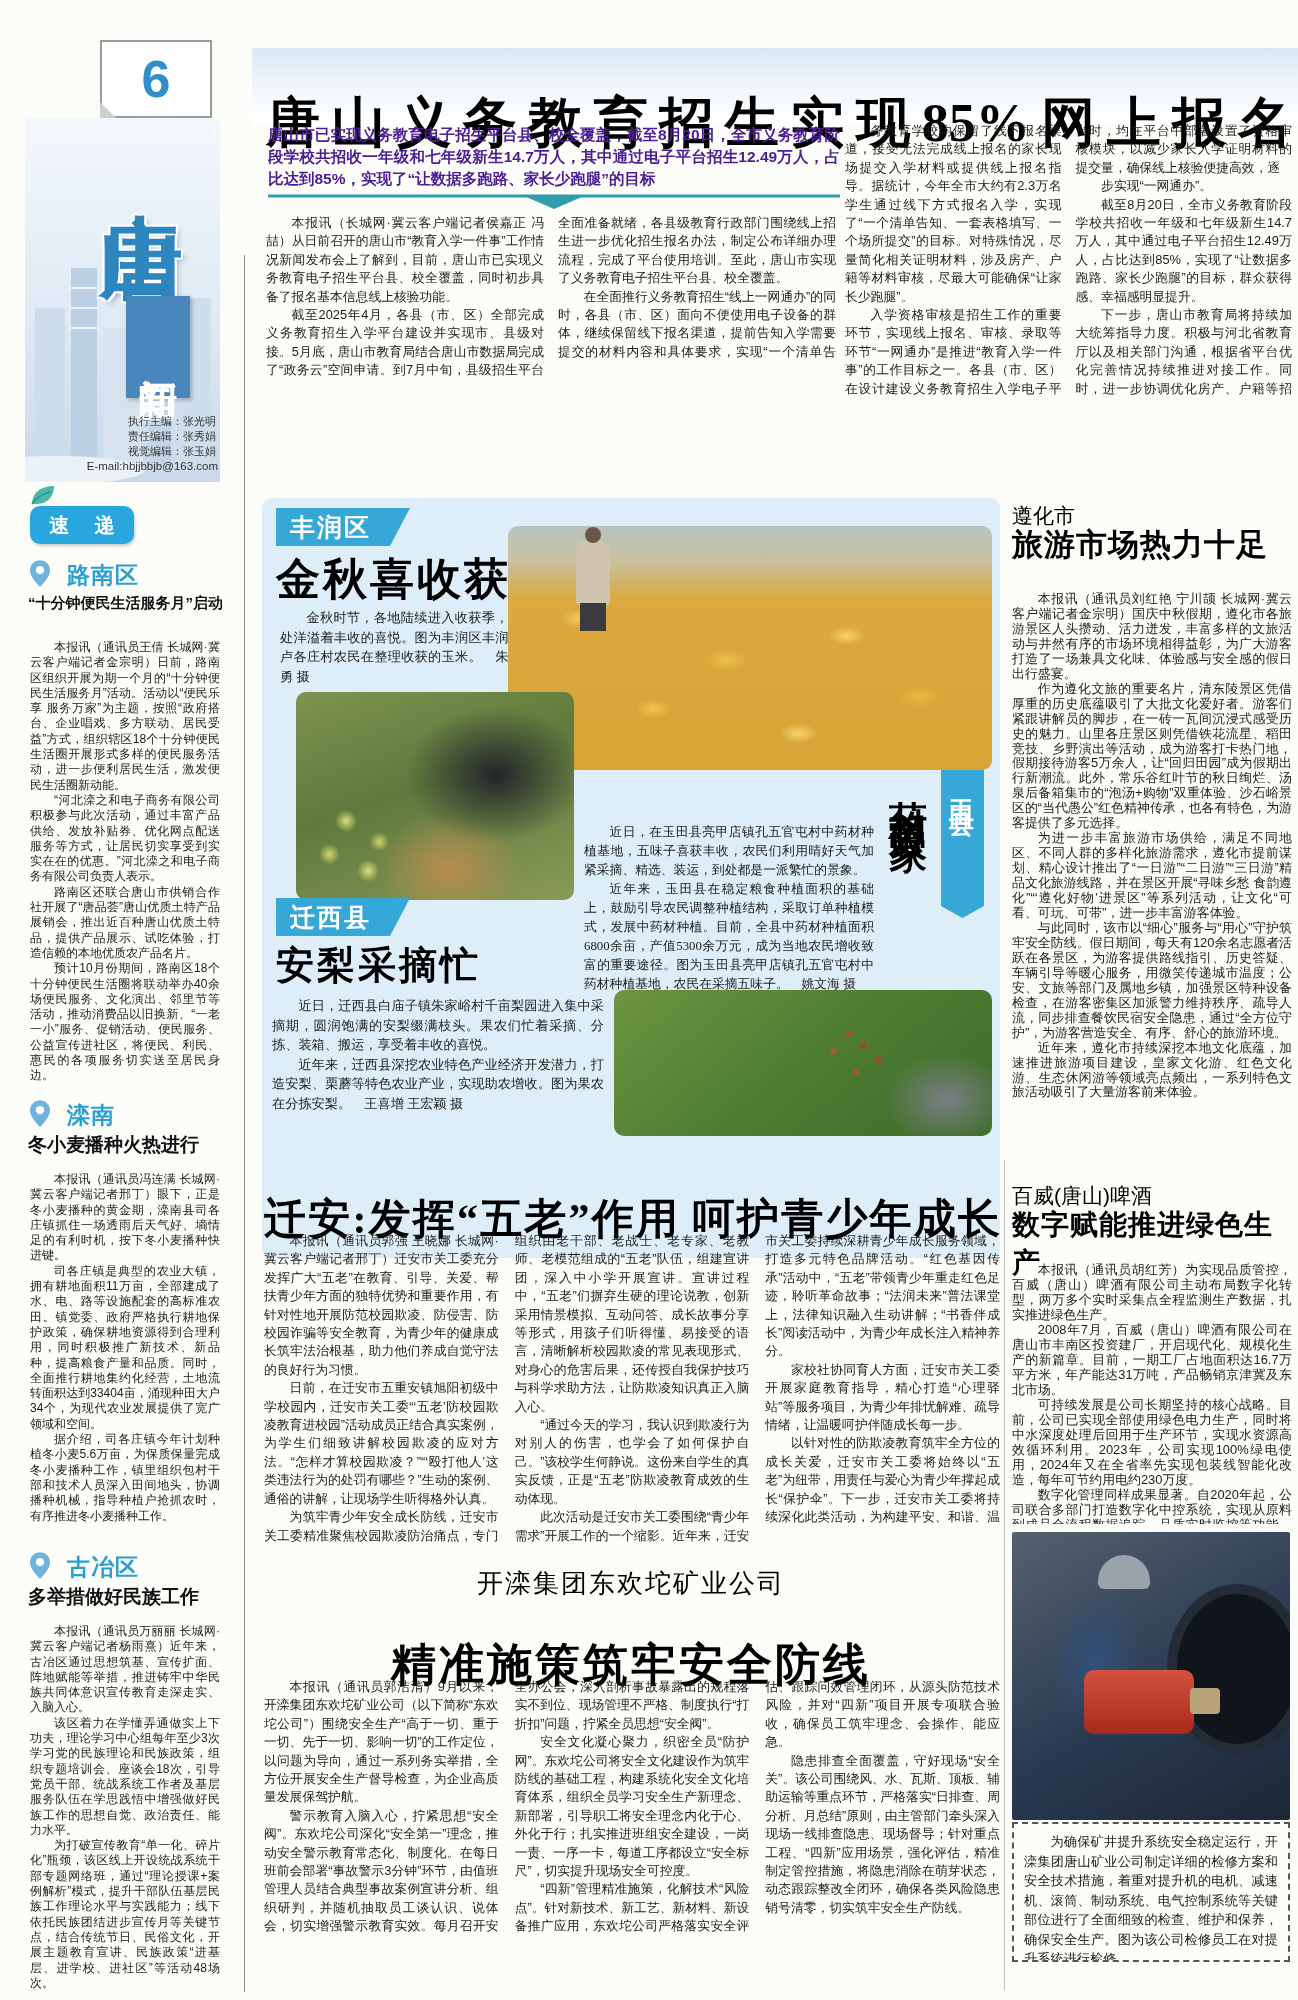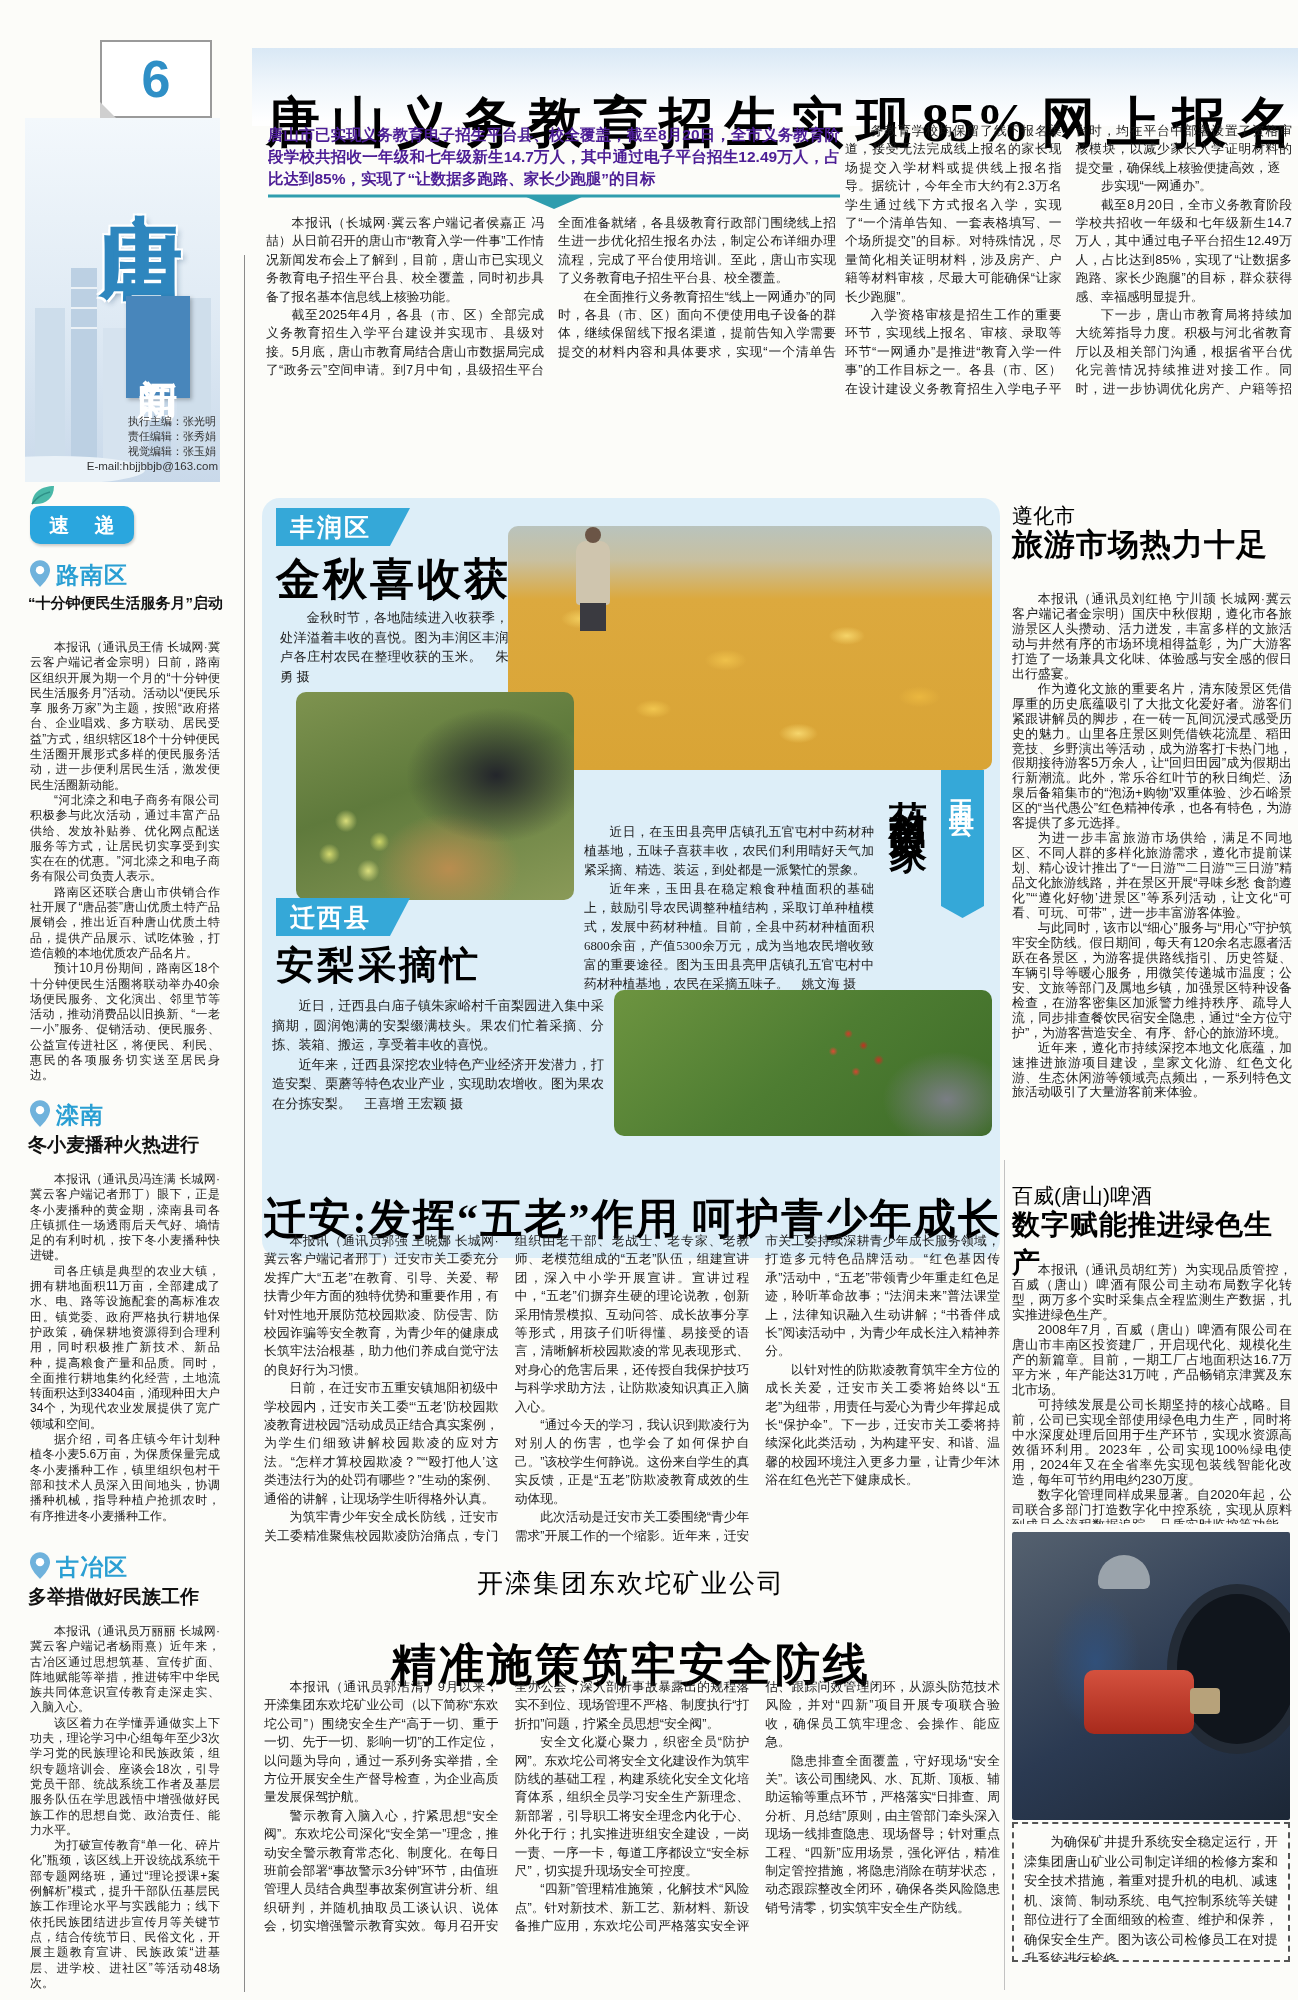--- a/index.html
+++ b/index.html
@@ -30,38 +30,38 @@
         color:#fff;font-weight:900;font-size:40px;writing-mode:vertical-rl;text-orientation:upright;
         display:flex;align-items:center;justify-content:center;line-height:64px;box-shadow:2px 2px 4px rgba(0,0,0,.25);}
   .credits{position:absolute;left:56px;top:414px;width:160px;text-align:right;font-size:11px;color:#333;line-height:15px;}
   .credits p{margin:0;}
   .email{position:absolute;left:34px;top:460px;width:184px;font-size:11.5px;color:#333;text-align:right;}
   .express-pill{position:absolute;left:30px;top:506px;width:104px;height:38px;background:#2aa6de;
         border-radius:10px;display:flex;align-items:center;justify-content:center;color:#fff;
         font-weight:900;font-size:20px;letter-spacing:10px;padding-left:10px;box-sizing:border-box;
         box-shadow:1px 2px 3px rgba(0,0,0,.2);}
   .leaf-icon{position:absolute;left:30px;top:484px;}
-  .express-region{position:absolute;display:flex;align-items:center;gap:6px;}
+  .express-region{position:absolute;display:flex;align-items:center;gap:17px;}
   .express-region .rname{font-size:23px;font-weight:900;color:#2a9fd3;letter-spacing:1px;}
   .express-title{position:absolute;font-weight:900;color:#111;}
   .left-body{position:absolute;width:190px;font-size:12px;line-height:15.3px;text-align:justify;
         color:#1b1b1b;overflow:hidden;}
   .left-body p{margin:0;text-indent:2em;}
   
   .body-text{font-size:12.8px;line-height:18.4px;text-align:justify;color:#1b1b1b;overflow:hidden;}
   .body-text p{margin:0;text-indent:2em;}
   .cols-2{column-count:2;column-gap:14px;}
   .cols-3{column-count:3;column-gap:16px;}
   .lead-text{position:absolute;left:268px;top:124px;width:572px;height:68px;font-weight:bold;
         font-size:15.5px;line-height:22px;text-align:justify;color:#4c1d95;overflow:hidden;}
   .lead-divider{position:absolute;left:268px;top:194px;width:572px;height:16px;}
   .vrule{position:absolute;width:1px;background:#8a8a8a;}
   .vrule-light{position:absolute;width:1px;background:#c2c2c2;}
   
-  .panel{position:absolute;left:262px;top:498px;width:738px;height:760px;background:#ddeef8;border-radius:18px;}
+  .panel{position:absolute;left:262px;top:498px;width:738px;height:760px;background:#ddeef8;border-radius:10px;}
   .tag{position:absolute;background:#35a8d8;color:#fff;font-weight:900;font-size:25px;
         display:flex;align-items:center;padding-left:14px;box-sizing:border-box;
         clip-path:polygon(0 0,100% 0,calc(100% - 20px) 100%,0 100%);letter-spacing:2px;}
   .panel-title{position:absolute;font-weight:900;color:#000;letter-spacing:3px;}
   .caption-text{font-family:"Liberation Serif",serif;font-size:13.2px;line-height:19.5px;
         color:#222;text-align:justify;overflow:hidden;}
   .caption-text p{margin:0;text-indent:2em;}
   .photo{position:absolute;border-radius:10px;overflow:hidden;}
   .photo-corn{background:
         radial-gradient(28px 14px at 15% 38%,#f2cd5d 0%,rgba(0,0,0,0) 70%),
@@ -267,20 +267,21 @@
     <div class="photo photo-berry" style="left:352px;top:492px;width:378px;height:146px;"></div>
   </div>
 
   <h2 class="qianan-headline">迁安:发挥“五老”作用 呵护青少年成长</h2>
   <div class="body-text cols-3" style="position:absolute;left:264px;top:1232px;width:736px;height:326px;">
       <p>本报讯（通讯员郭强 王晓娜 长城网·冀云客户端记者邢丁）迁安市关工委充分发挥广大“五老”在教育、引导、关爱、帮扶青少年方面的独特优势和重要作用，有针对性地开展防范校园欺凌、防侵害、防校园诈骗等安全教育，为青少年的健康成长筑牢法治根基，助力他们养成自觉守法的良好行为习惯。</p>
       <p>日前，在迁安市五重安镇旭阳初级中学校园内，迁安市关工委“‘五老’防校园欺凌教育进校园”活动成员正结合真实案例，为学生们细致讲解校园欺凌的应对方法。“怎样才算校园欺凌？”“‘殴打他人’这类违法行为的处罚有哪些？”生动的案例、通俗的讲解，让现场学生听得格外认真。</p>
       <p>为筑牢青少年安全成长防线，迁安市关工委精准聚焦校园欺凌防治痛点，专门组织由老干部、老战士、老专家、老教师、老模范组成的“五老”队伍，组建宣讲团，深入中小学开展宣讲。宣讲过程中，“五老”们摒弃生硬的理论说教，创新采用情景模拟、互动问答、成长故事分享等形式，用孩子们听得懂、易接受的语言，清晰解析校园欺凌的常见表现形式、对身心的危害后果，还传授自我保护技巧与科学求助方法，让防欺凌知识真正入脑入心。</p>
       <p>“通过今天的学习，我认识到欺凌行为对别人的伤害，也学会了如何保护自己。”该校学生何静说。这份来自学生的真实反馈，正是“五老”防欺凌教育成效的生动体现。</p>
       <p>此次活动是迁安市关工委围绕“青少年需求”开展工作的一个缩影。近年来，迁安市关工委持续深耕青少年成长服务领域，打造多元特色品牌活动。“红色基因传承”活动中，“五老”带领青少年重走红色足迹，聆听革命故事；“法润未来”普法课堂上，法律知识融入生动讲解；“书香伴成长”阅读活动中，为青少年成长注入精神养分。</p>
+      <p>家校社协同育人方面，迁安市关工委开展家庭教育指导，精心打造“心理驿站”等服务项目，为青少年排忧解难、疏导情绪，让温暖呵护伴随成长每一步。</p>
       <p>以针对性的防欺凌教育筑牢全方位的成长关爱，迁安市关工委将始终以“五老”为纽带，用责任与爱心为青少年撑起成长“保护伞”。下一步，迁安市关工委将持续深化此类活动，为构建平安、和谐、温馨的校园环境注入更多力量，让青少年沐浴在红色光芒下健康成长。</p>
     </div>
 
   <div class="kailuan-kicker">开滦集团东欢坨矿业公司</div>
   <h2 class="kailuan-headline">精准施策筑牢安全防线</h2>
   <div class="body-text cols-3" style="position:absolute;left:264px;top:1678px;width:736px;height:316px;">
       <p>本报讯（通讯员郭洁清）9月以来，开滦集团东欢坨矿业公司（以下简称“东欢坨公司”）围绕安全生产“高于一切、重于一切、先于一切、影响一切”的工作定位，以问题为导向，通过一系列务实举措，全方位开展安全生产督导检查，为企业高质量发展保驾护航。</p>
       <p>警示教育入脑入心，拧紧思想“安全阀”。东欢坨公司深化“安全第一”理念，推动安全警示教育常态化、制度化。在每日班前会部署“事故警示3分钟”环节，由值班管理人员结合典型事故案例宣讲分析、组织研判，并随机抽取员工谈认识、说体会，切实增强警示教育实效。每月召开安全办公会，深入剖析事故暴露出的规程落实不到位、现场管理不严格、制度执行“打折扣”问题，拧紧全员思想“安全阀”。</p>
       <p>安全文化凝心聚力，织密全员“防护网”。东欢坨公司将安全文化建设作为筑牢防线的基础工程，构建系统化安全文化培育体系，组织全员学习安全生产新理念、新部署，引导职工将安全理念内化于心、外化于行；扎实推进班组安全建设，一岗一责、一序一卡，每道工序都设立“安全标尺”，切实提升现场安全可控度。</p>
       <p>“四新”管理精准施策，化解技术“风险点”。针对新技术、新工艺、新材料、新设备推广应用，东欢坨公司严格落实安全评估、跟踪问效管理闭环，从源头防范技术风险，并对“四新”项目开展专项联合验收，确保员工筑牢理念、会操作、能应急。</p>

